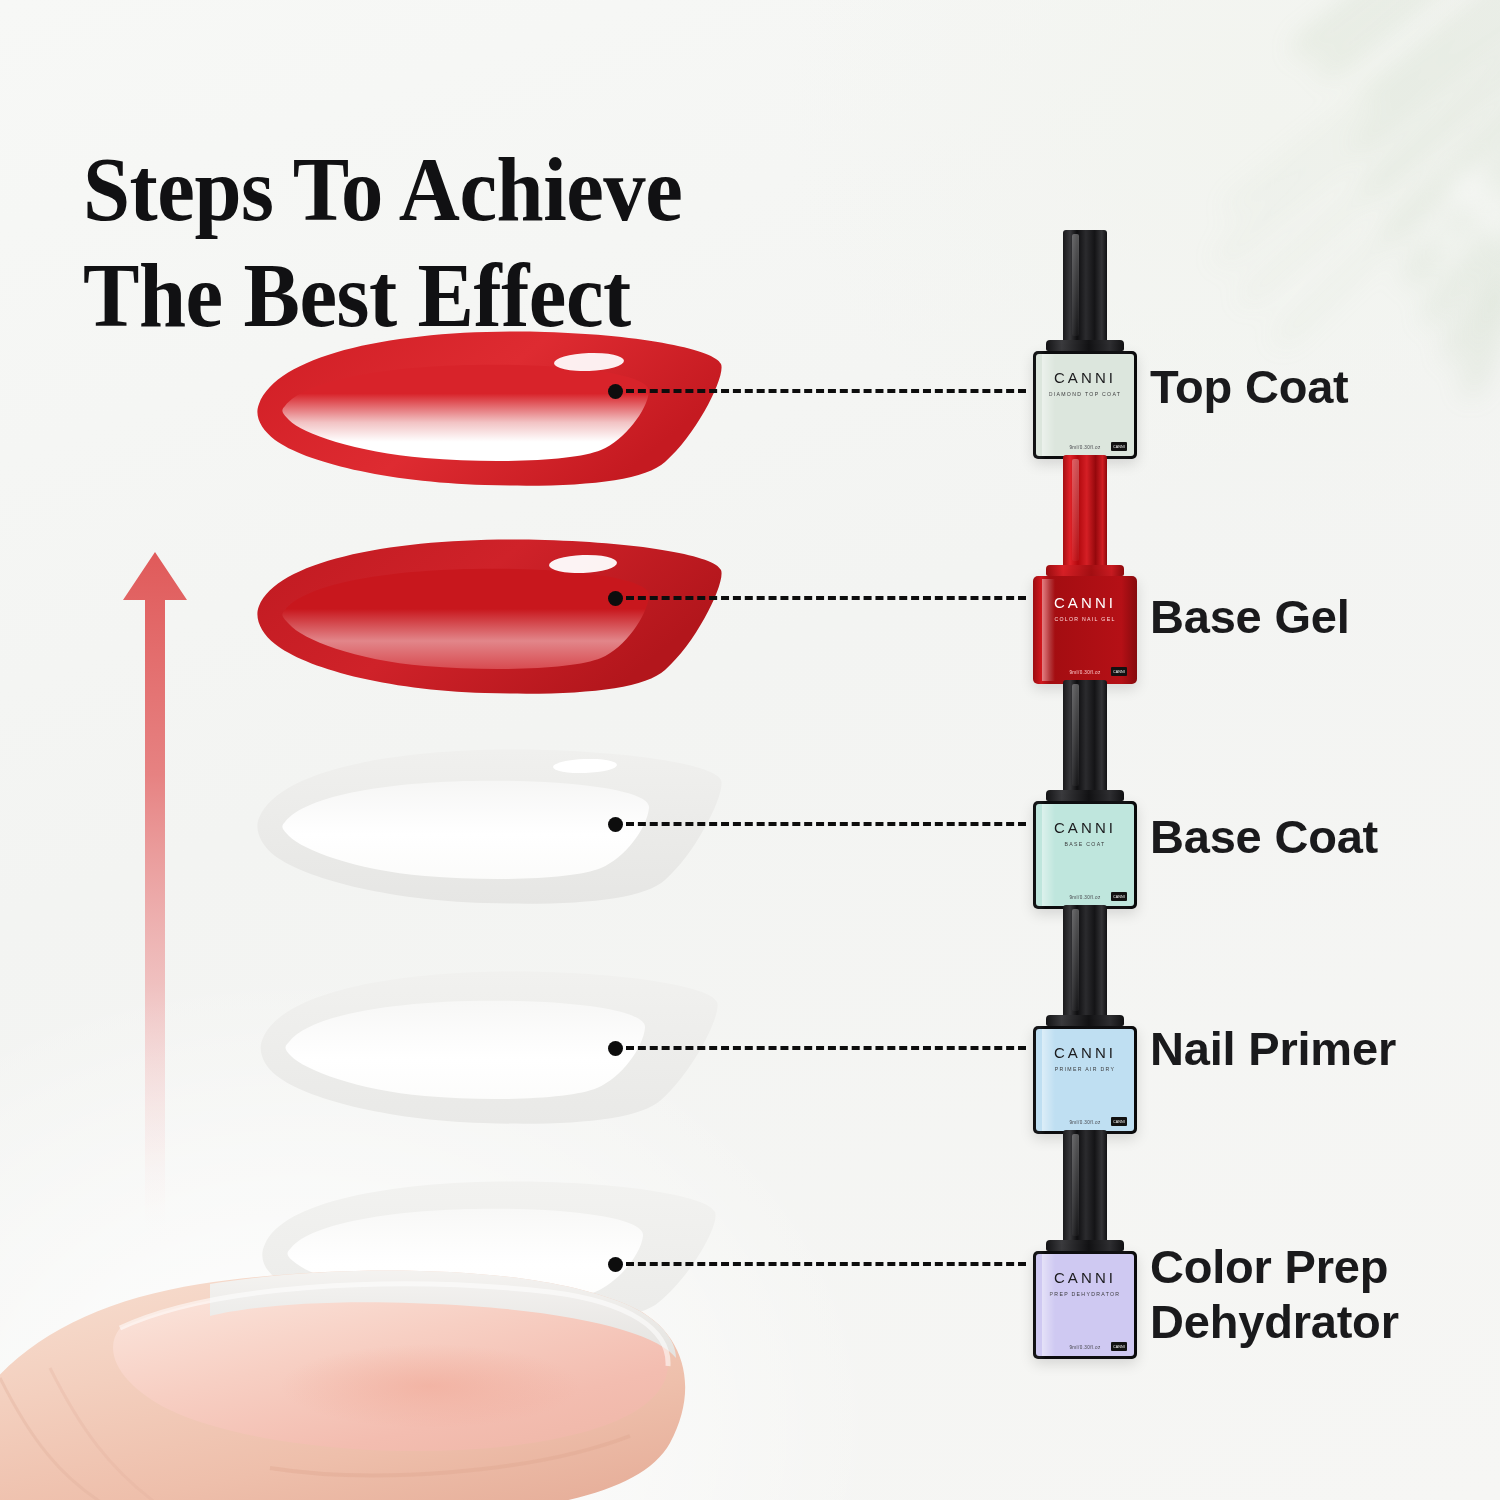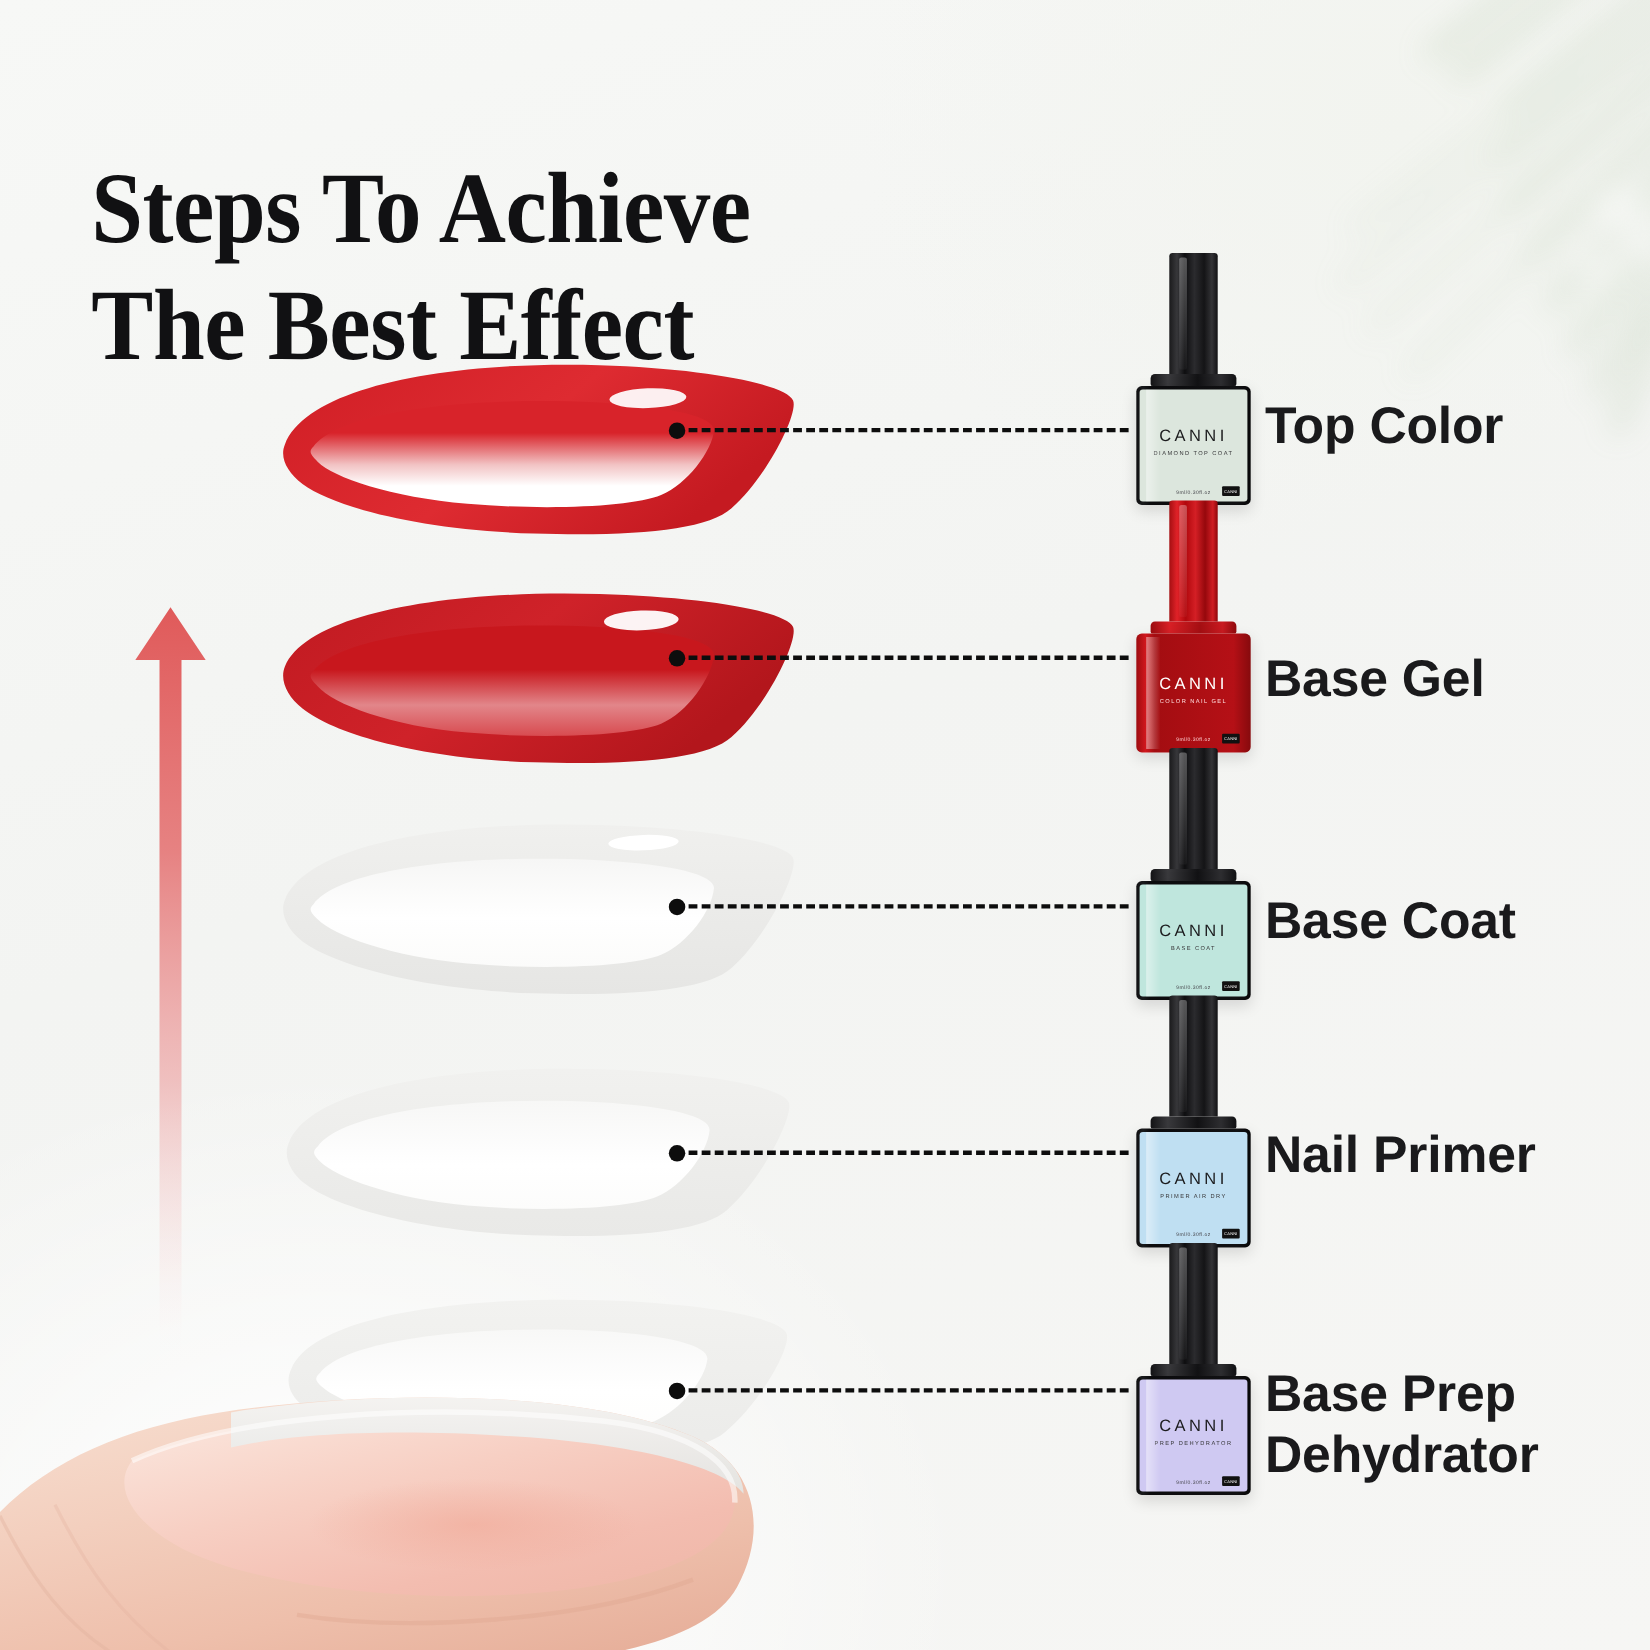--- a/index.html
+++ b/index.html
@@ -46,21 +46,21 @@
       background:linear-gradient(180deg,rgba(255,255,255,.30),rgba(255,255,255,.04));border-radius:2px;}
   .bottle .shoulder{margin:0 auto;width:78px;height:11px;
       background:linear-gradient(90deg,#141416,#3a3a3d 20%,#121214 55%,#2e2e31 82%,#111113);
       border-radius:4px 4px 2px 2px;}
   .bottle .body{position:relative;width:104px;margin:0 auto;height:108px;border-radius:5px;
       padding:3px;box-sizing:border-box;
       background:linear-gradient(90deg,#0f0f11 0%,#191a1c 6%,#0b0b0d 12%,#111113 88%,#070708 100%);
       box-shadow:0 5px 14px rgba(0,0,0,.13);}
   .bottle .label{position:relative;width:100%;height:100%;border-radius:3px;
       display:flex;flex-direction:column;align-items:center;justify-content:flex-start;
-      padding-top:35px;box-sizing:border-box;overflow:hidden;}
+      padding-top:16px;box-sizing:border-box;overflow:hidden;}
   .bottle .label::after{content:"";position:absolute;left:6%;top:0;width:13%;height:100%;
       background:linear-gradient(90deg,rgba(255,255,255,.45),rgba(255,255,255,0));}
   .bottle .brand{font-size:15px;font-weight:400;letter-spacing:3.1px;color:#1b1b1d;line-height:1;}
   .bottle .sub{margin-top:6px;font-size:5.2px;letter-spacing:1.3px;color:#3a3a3c;
       text-transform:uppercase;white-space:nowrap;}
   .bottle .vol{position:absolute;left:0;right:0;bottom:6px;text-align:center;
       font-size:4.6px;letter-spacing:.4px;color:#44444a;}
   .bottle .badge{position:absolute;right:7px;bottom:5px;width:16px;height:9px;border-radius:1px;
       background:#111;display:flex;align-items:center;justify-content:center;}
   .bottle .badge i{font-style:normal;font-size:3.6px;color:#fff;letter-spacing:.2px;}
@@ -158,21 +158,21 @@
       <div class="label" style="background:#dce6dd;">
         <span class="brand">CANNI</span>
         <span class="sub">DIAMOND TOP COAT</span>
         <span class="vol">9ml/0.30fl.oz</span>
         <span class="badge">
             <i>CANNI</i>
           </span>
       </div>
     </div>
   </div>
-  <div class="steplabel" style="left:1150px;top:360px;">Top Color</div>
+  <div class="steplabel" style="left:1150px;top:360px;">Top Coat</div>
 
   <div class="layer" style="left:245px;top:532px;">
     <svg width="500" height="180" viewBox="0 0 500 180">
       <defs>
         <linearGradient id="cgIn" x1="0" y1="0" x2="0" y2="1">
           <stop offset="0" stop-color="#c8171d"></stop>
           <stop offset=".40" stop-color="#c8171d"></stop>
           <stop offset=".72" stop-color="#e2868a"></stop>
           <stop offset="1" stop-color="#d84b50"></stop>
         </linearGradient>
@@ -311,21 +311,21 @@
       <div class="label" style="background:#cfc9f2;">
         <span class="brand">CANNI</span>
         <span class="sub">PREP DEHYDRATOR</span>
         <span class="vol">9ml/0.30fl.oz</span>
         <span class="badge">
             <i>CANNI</i>
           </span>
       </div>
     </div>
   </div>
-  <div class="steplabel" style="left:1150px;top:1240px;">Base Prep
+  <div class="steplabel" style="left:1150px;top:1240px;">Color Prep
 Dehydrator</div>
 
   <svg id="finger" viewBox="0 0 760 260">
     <defs>
       <linearGradient id="skin" x1=".15" y1="0" x2=".8" y2="1">
         <stop offset="0" stop-color="#f7ded0"></stop>
         <stop offset=".35" stop-color="#f3cfbe"></stop>
         <stop offset=".70" stop-color="#eebfab"></stop>
         <stop offset="1" stop-color="#e6ae99"></stop>
       </linearGradient>

